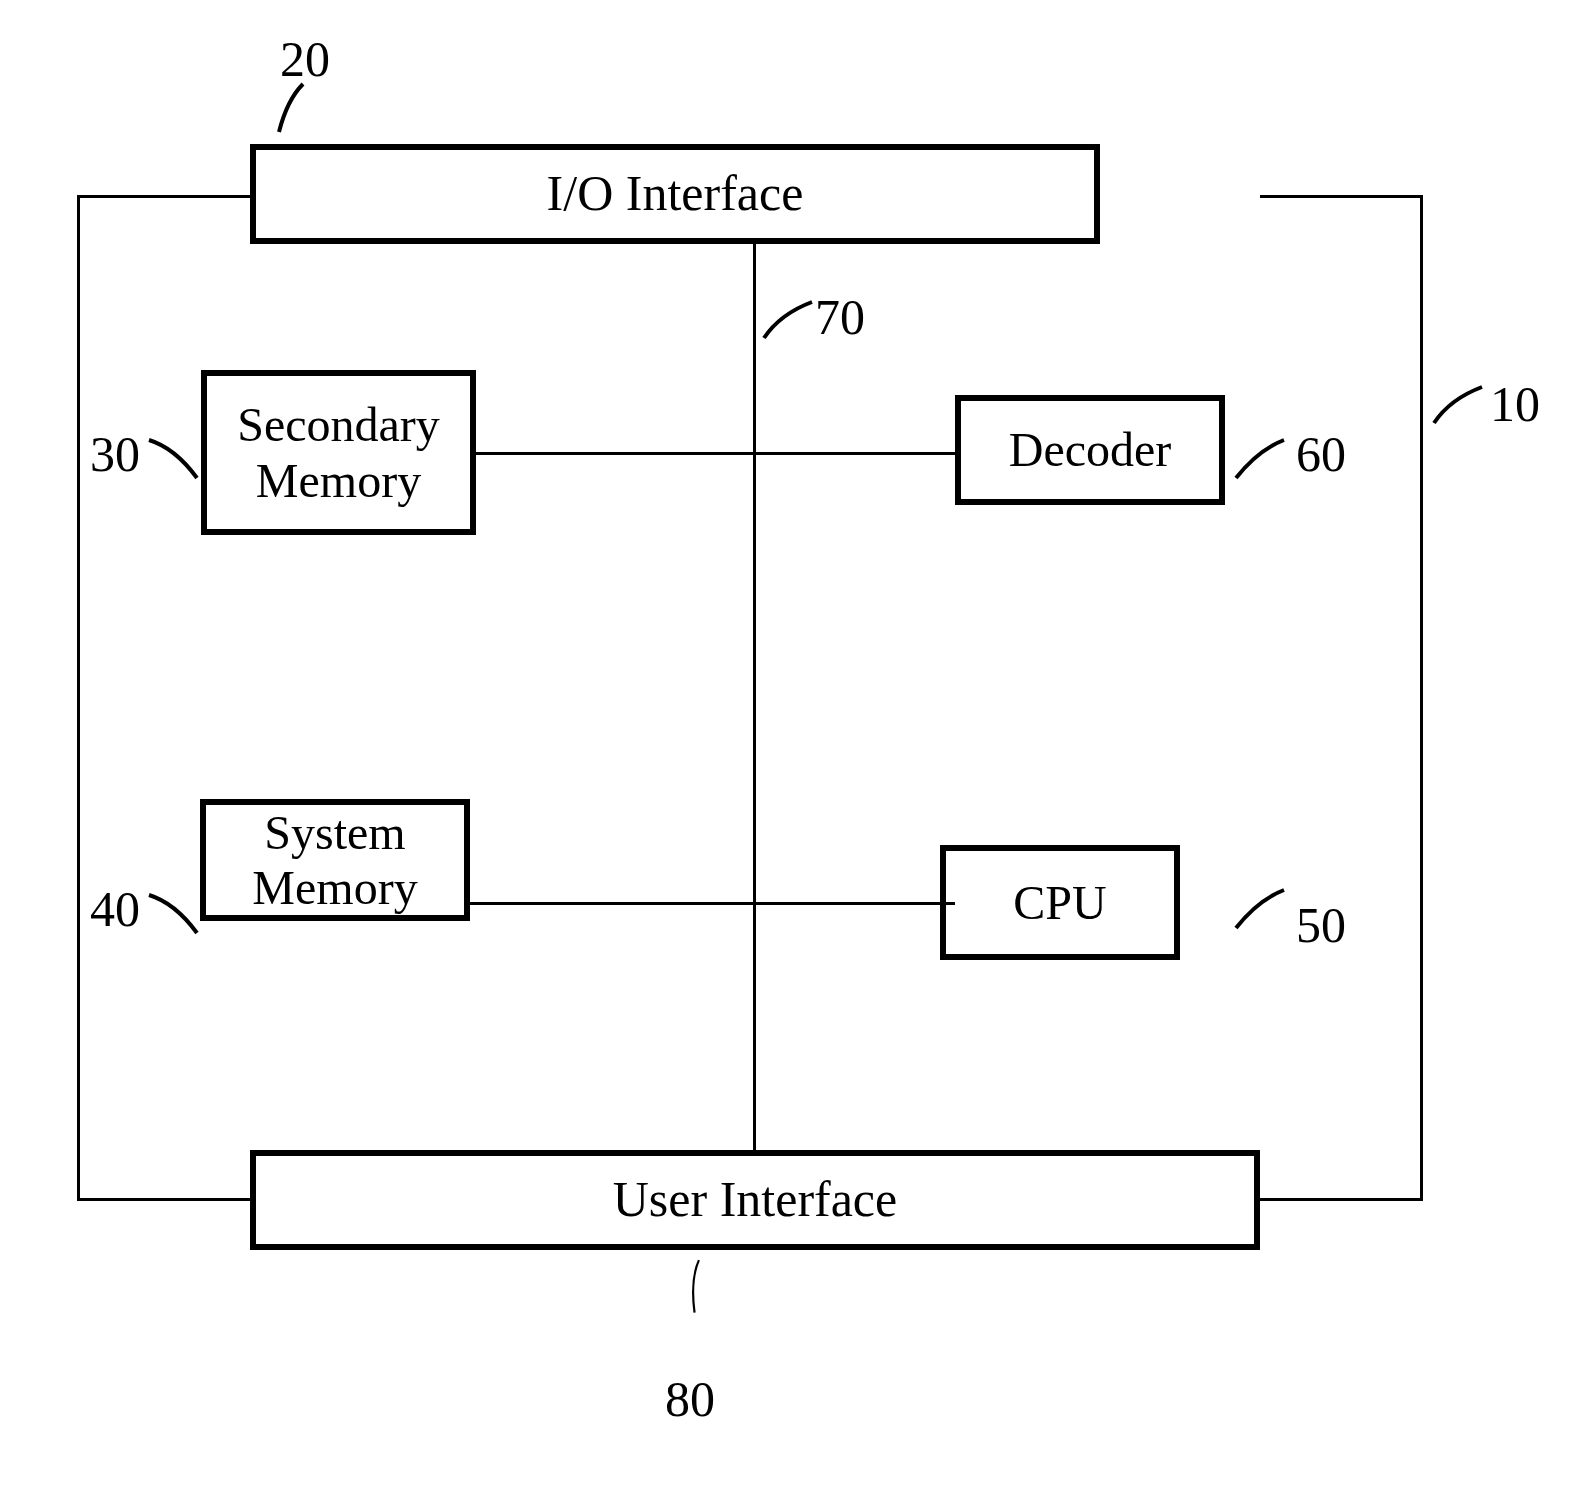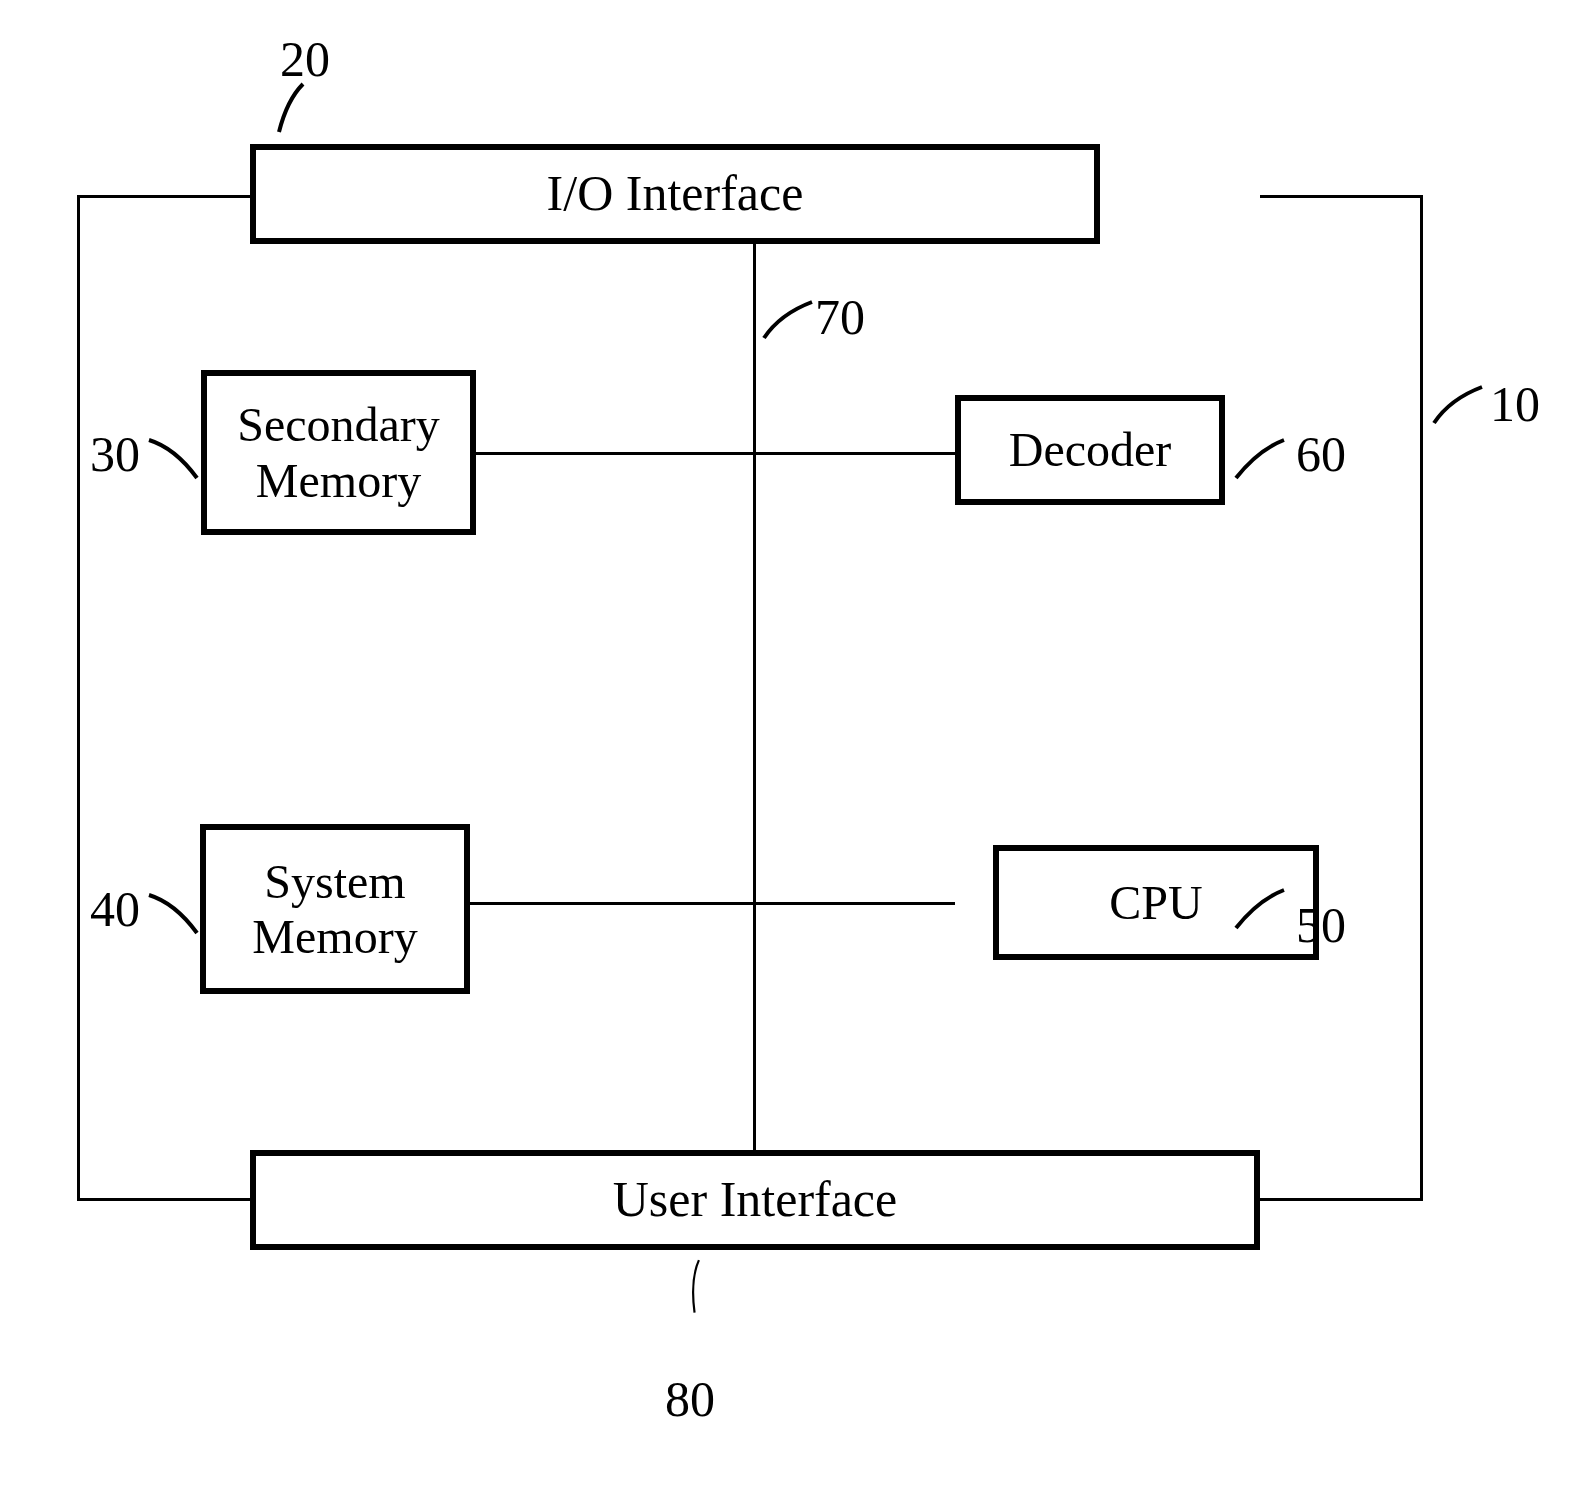--- a/index.html
+++ b/index.html
@@ -61,26 +61,26 @@
 
   <div class="box small-box" style="left:201px; top:370px; width:275px; height:165px;">
     <span style="white-space:pre-line;">Secondary
 Memory</span>
   </div>
 
   <div class="box small-box" style="left:955px; top:395px; width:270px; height:110px;">
     <span>Decoder</span>
   </div>
 
-  <div class="box small-box" style="left:200px; top:824px; width:270px; height:170px;">
+  <div class="box small-box" style="left:200px; top:799px; width:270px; height:122px;">
     <span style="white-space:pre-line;">System
 Memory</span>
   </div>
 
-  <div class="box small-box" style="left:993px; top:845px; width:326px; height:115px;text-align:center;">
+  <div class="box small-box" style="left:940px; top:845px; width:240px; height:115px;text-align:center;">
     <span>CPU</span>
   </div>
 
   <div class="box wide-box" style="left:250px; top:1150px; width:1010px; height:100px;">
     <span>User Interface</span>
   </div>
 
   <div class="line vline" style="left:753px; top:244px; height:906px;"></div>
 
   <div class="line hline" style="left:476px; top:452px; width:479px;"></div>

